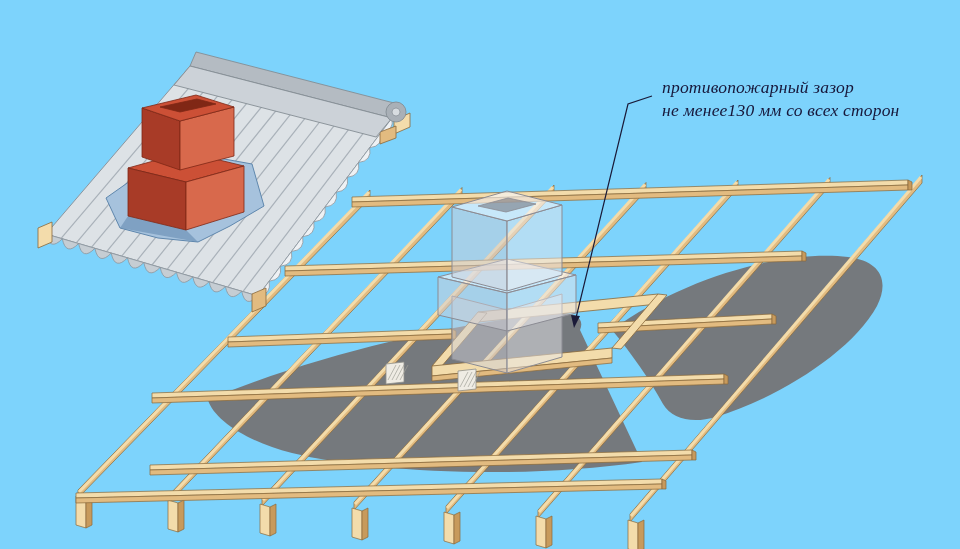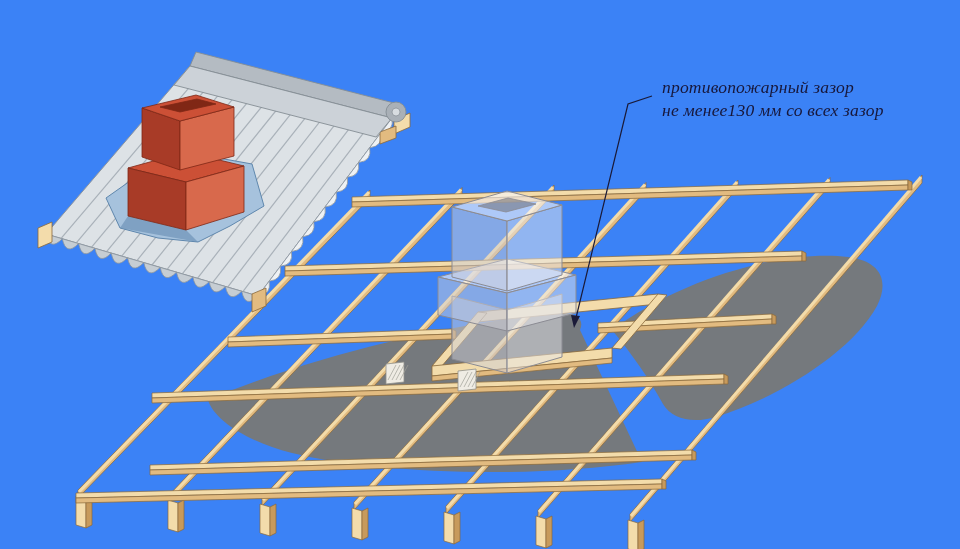--- a/index.html
+++ b/index.html
@@ -1,18 +1,18 @@
 <!DOCTYPE html>
 <html><head>
 <meta charset="utf-8">
 <style>
   * { margin:0; padding:0; box-sizing:border-box; }
   html,body { background:#ffffff; }
   body { font-family:"Liberation Serif", serif; }
-  .stage { position:relative; width:960px; height:549px; background:#3b82f6; overflow:hidden; }
+  .stage { position:relative; width:960px; height:549px; background:#7dd3fc; overflow:hidden; }
   .stage svg { position:absolute; left:0; top:0; }
   .annotation {
     position:absolute; left:662px; top:76px;
     font-style:italic; font-size:17.5px; line-height:23px;
     color:#17173a; letter-spacing:.2px; white-space:nowrap;
   }
 </style>
 </head>
 <body>
 
@@ -139,15 +139,15 @@
         <polygon points="160,107 197,99 216,104 180,112" fill="#802715" stroke="#7e2715" stroke-width="0.8"></polygon>
       </g>
     <g id="g-leader">
         <path d="M652,96 L628,104 L575,322" fill="none" stroke="#1a1a38" stroke-width="1.2"></path>
         <polygon points="574,328 580,316 571,315" fill="#1a1a38"></polygon>
       </g>
   </svg>
 
   <div class="annotation">
     <div>противопожарный зазор</div>
-    <div>не менее130 мм со всех зазор</div>
+    <div>не менее130 мм со всех сторон</div>
   </div>
 </div>
 
 </body></html>

